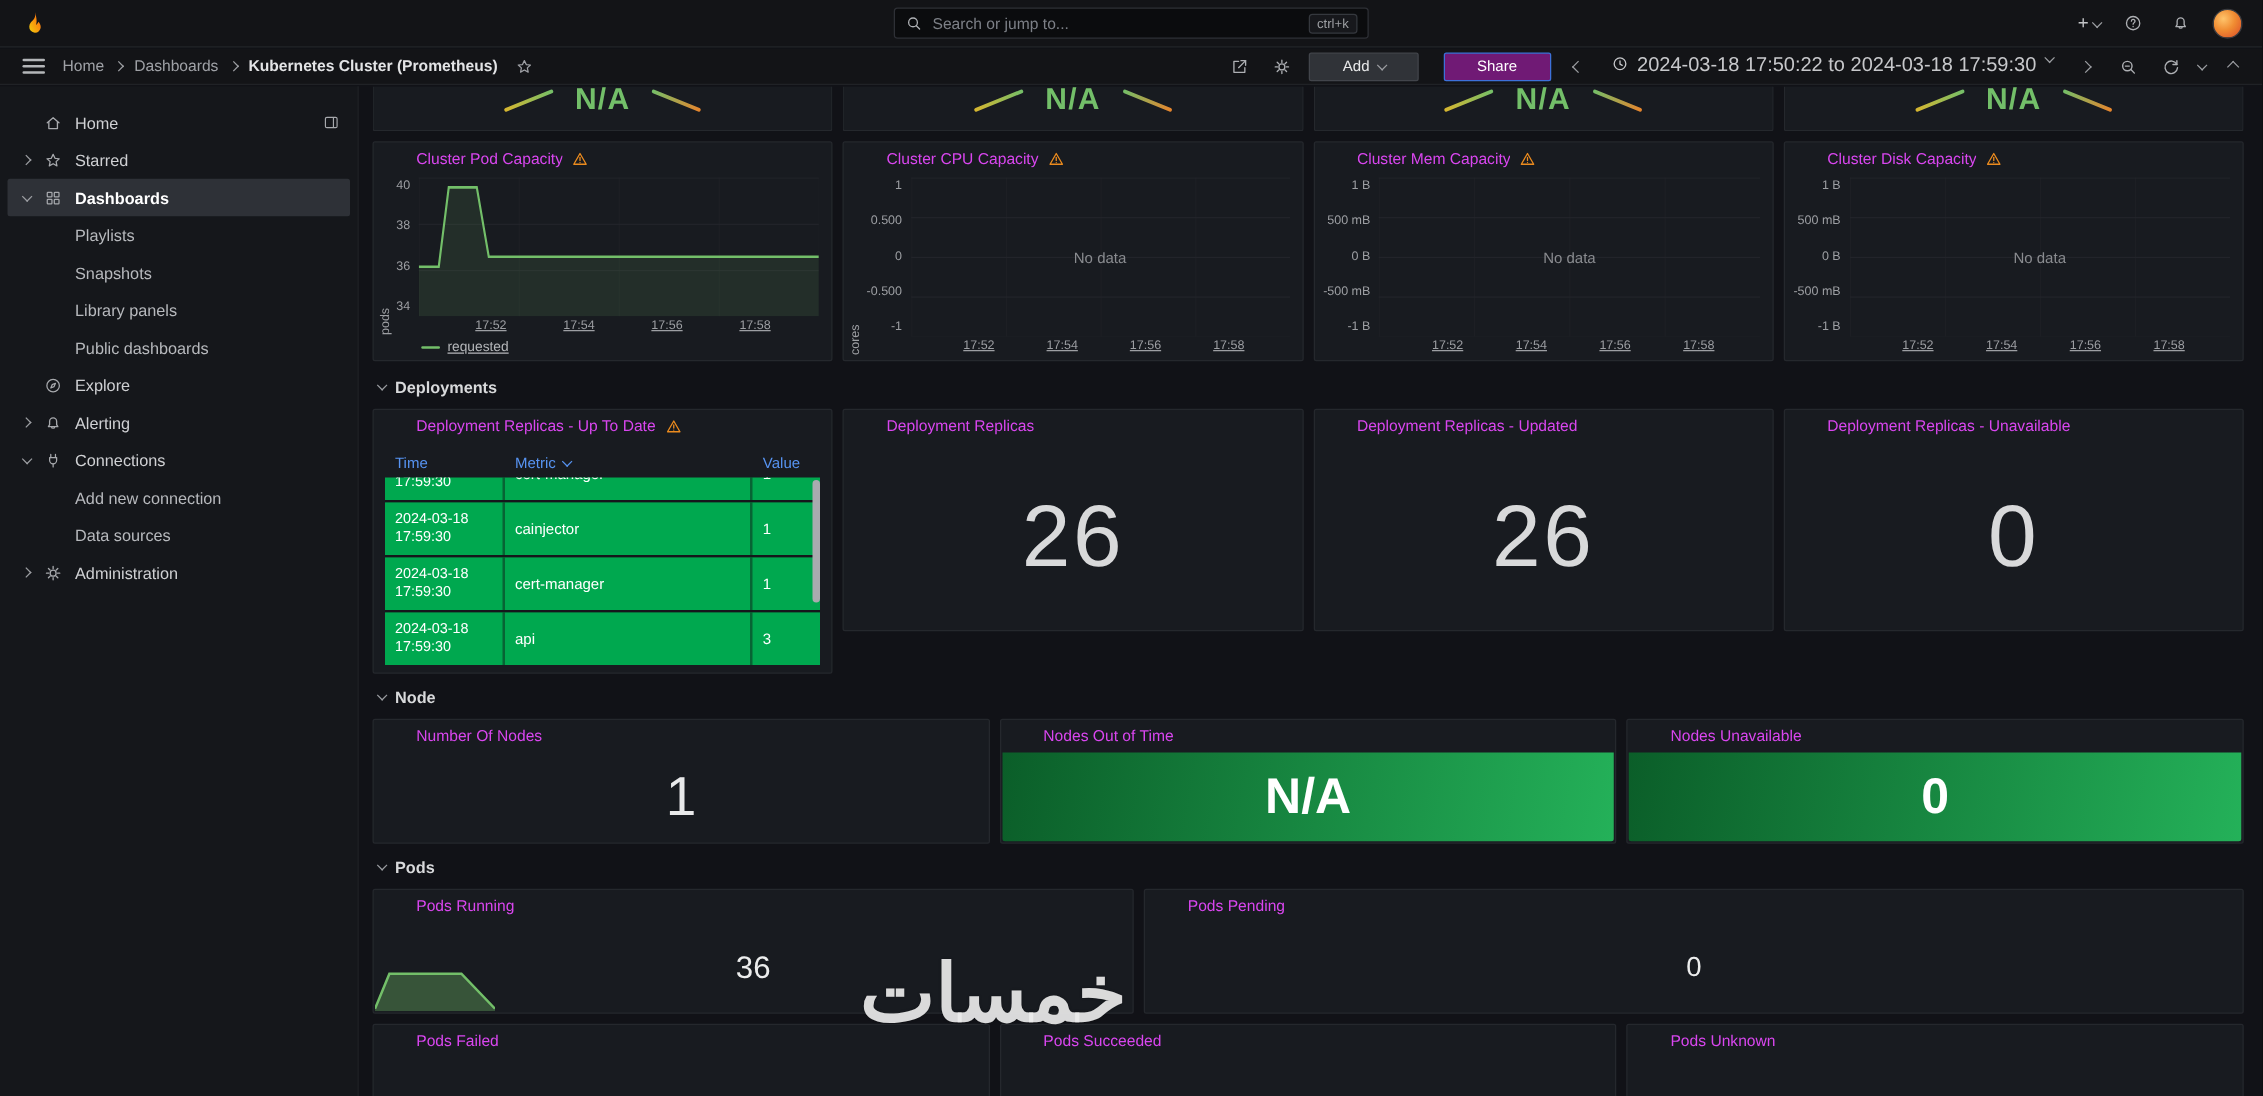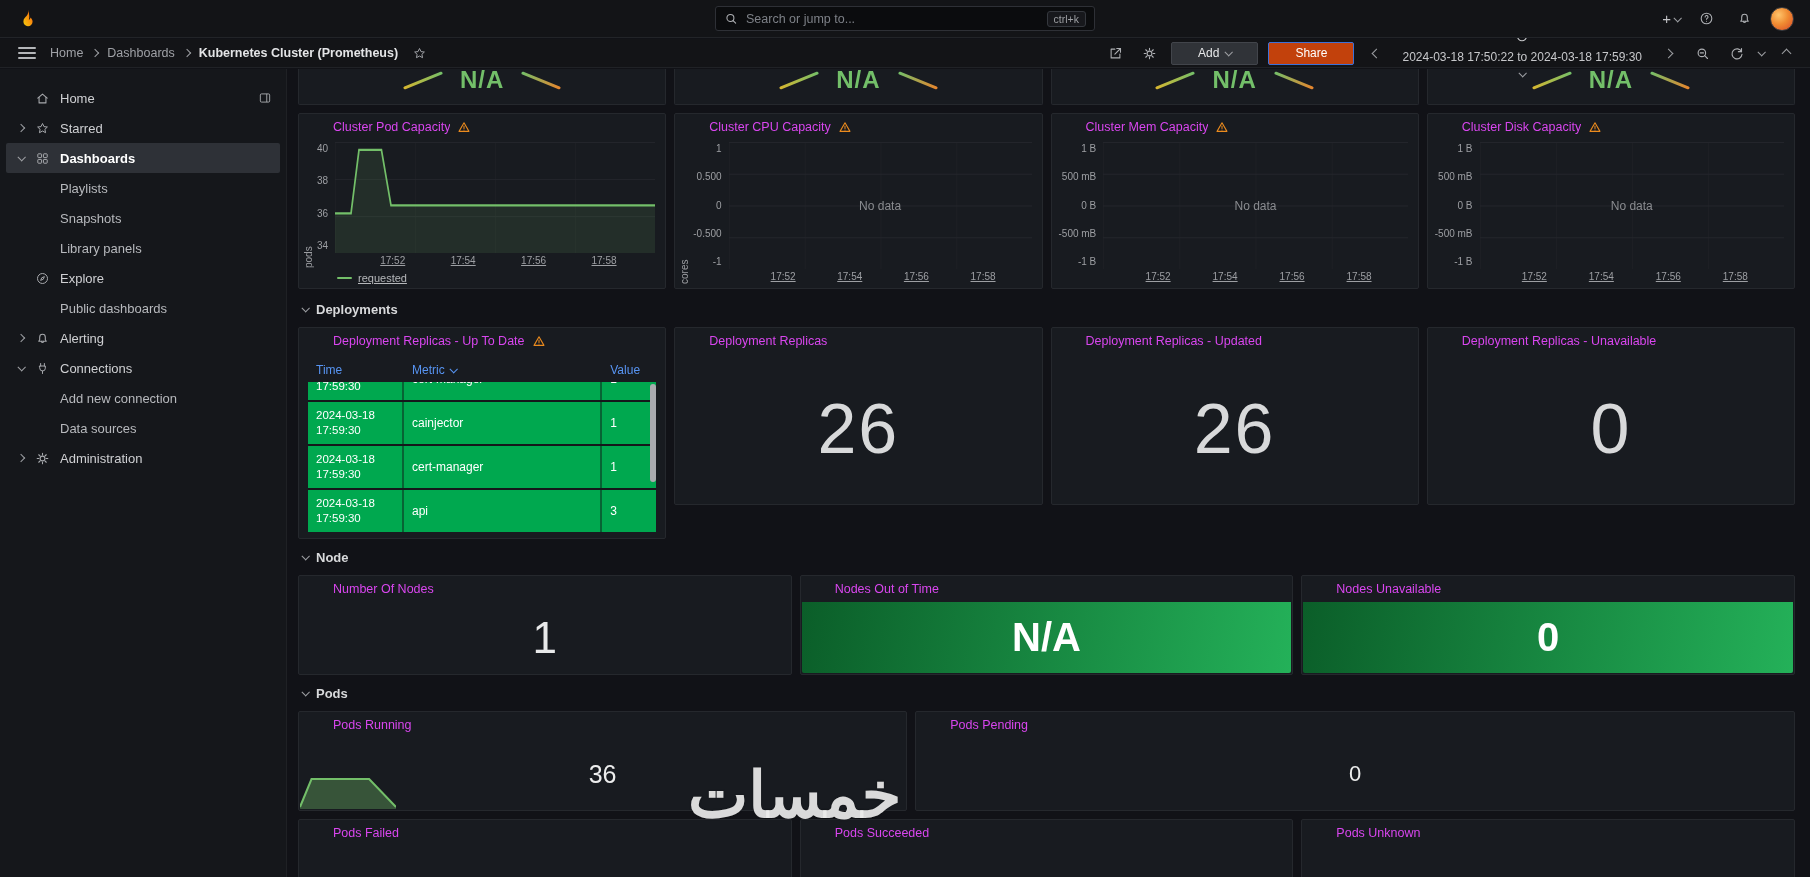--- a/index.html
+++ b/index.html
@@ -27,22 +27,22 @@
   
   .toolbar{position:absolute;top:39px;left:0;right:0;height:29px;background:#131417;border-bottom:1px solid #202226;display:flex;align-items:center;padding:0 12px;z-index:29;box-sizing:border-box;font-size:12.5px;}
   .burger{width:18px;height:12px;display:flex;flex-direction:column;justify-content:space-between;margin:0 14px 0 6px;}
   .burger i{display:block;height:1.6px;background:#b4b6b9;border-radius:1px;}
   .crumbs{display:flex;align-items:center;gap:9px;}
   .crumb{color:#9fa1a6;}
   .crumb.current{color:#e3e4e6;font-weight:600;}
   .tb-right{margin-left:auto;display:flex;align-items:center;gap:10px;}
   .btn{height:23px;border-radius:2px;font-size:12px;display:flex;align-items:center;gap:6px;padding:0 26px;box-sizing:border-box;}
   .btn.add{background:#303338;border:1px solid #42454b;color:#e8e9ea;}
-  .btn.share{background:#c2410c;border:1px solid #3d71d9;color:#fff;font-weight:500;}
-  .timebtn{display:flex;align-items:center;gap:7px;color:#c7c8cb;font-size:12px;padding:0 4px;flex-direction:column;}
+  .btn.share{background:#701a75;border:1px solid #3d71d9;color:#fff;font-weight:500;margin-left:10px;}
+  .timebtn{display:flex;align-items:flex-start;gap:7px;color:#c7c8cb;font-size:16px;padding:0 4px;}
   .timebtn svg{width:14px;height:14px;}
 
   
   .sidebar{position:absolute;top:69px;left:0;width:287px;bottom:0;background:#15171b;border-right:1px solid #1f2125;padding-top:14px;box-sizing:border-box;z-index:20;}
   .srow{display:flex;align-items:center;height:30px;margin:0 6px;padding:0 8px 0 12px;border-radius:2px;font-size:13px;color:#cfd0d3;}
   .srow .chevslot{width:17px;display:flex;align-items:center;}
   .srow .iconslot{width:25px;display:flex;align-items:center;color:#a7a9ad;}
   .srow .iconslot svg{width:15px;height:15px;}
   .srow.active{background:#2e3137;color:#ffffff;font-weight:600;}
   .srow.sub{color:#b7b9bd;align-items:center;}
@@ -354,33 +354,33 @@
     <div class="srow sub">
       <span class="chevslot"></span>
         <span class="iconslot"></span>
       <span class="lbl">Snapshots</span>
     </div>
     <div class="srow sub">
       <span class="chevslot"></span>
         <span class="iconslot"></span>
       <span class="lbl">Library panels</span>
     </div>
-    <div class="srow">
-      <span class="chevslot"></span>
-      <span class="iconslot">
-          <svg viewBox="0 0 24 24">
-            <use href="#i-compass"></use>
-          </svg>
-        </span>
-      <span class="lbl">Explore</span>
-    </div>
     <div class="srow sub">
       <span class="chevslot"></span>
         <span class="iconslot"></span>
       <span class="lbl">Public dashboards</span>
+    </div>
+    <div class="srow">
+      <span class="chevslot"></span>
+      <span class="iconslot">
+          <svg viewBox="0 0 24 24">
+            <use href="#i-compass"></use>
+          </svg>
+        </span>
+      <span class="lbl">Explore</span>
     </div>
     <div class="srow">
       <span class="chevslot">
           <span class="chev right sm"></span>
         </span>
       <span class="iconslot">
           <svg viewBox="0 0 24 24">
             <use href="#i-bell"></use>
           </svg>
         </span>

